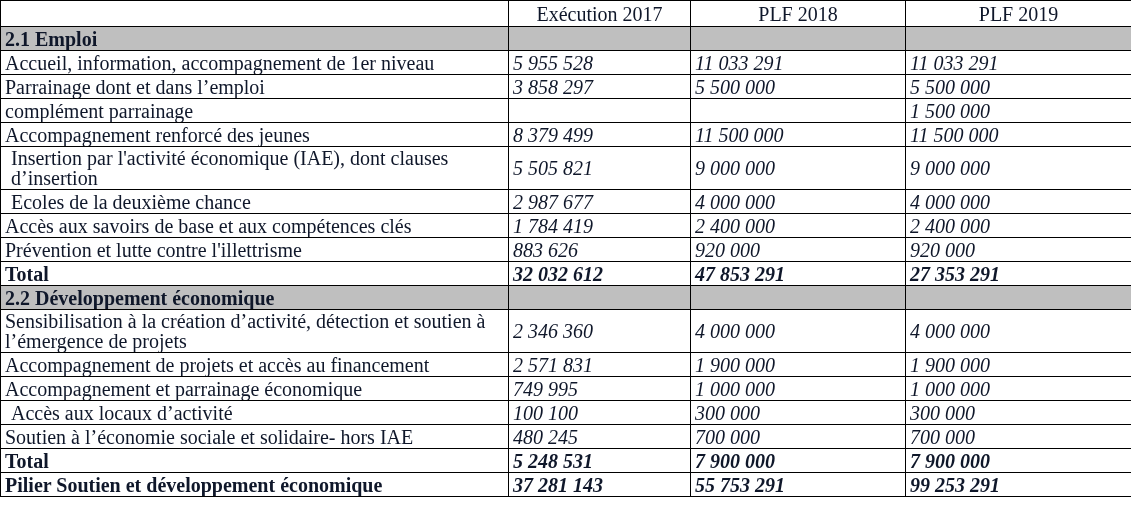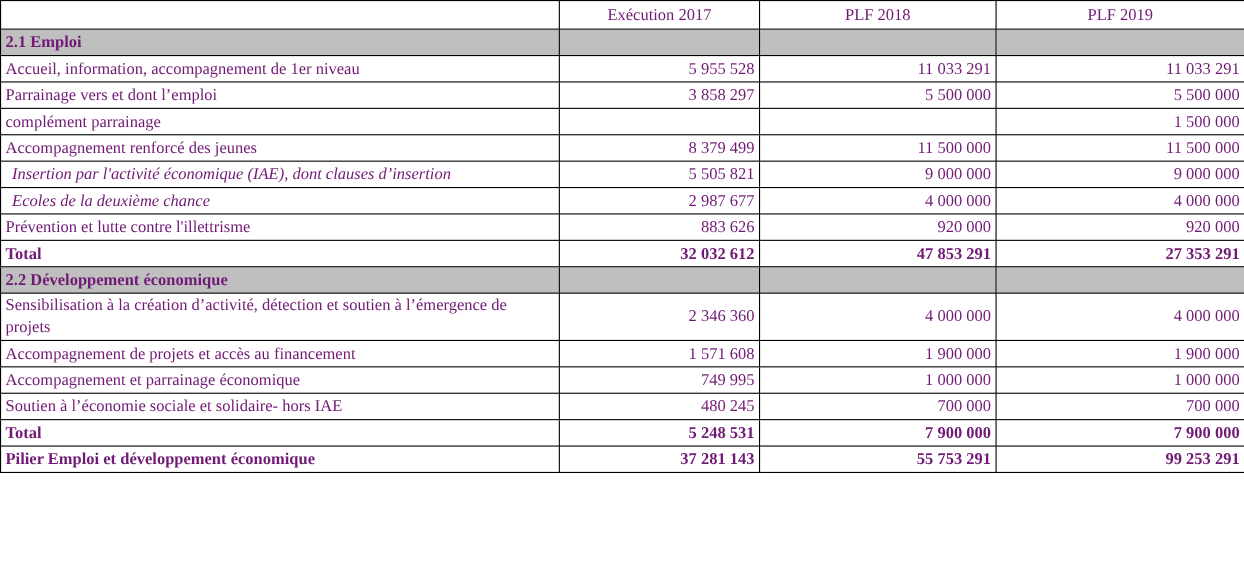--- a/index.html
+++ b/index.html
@@ -2,39 +2,39 @@
 <html><head>
 <meta charset="utf-8">
 <style>
   html,body{margin:0;padding:0;background:#ffffff;}
   .page{width:1131px;min-height:529px;background:#ffffff;}
   table.budget{
     border-collapse:collapse;
     table-layout:fixed;
     width:1131px;
     font-family:"Liberation Serif", serif;
-    font-size:15px;
-    color:#701a75;
+    font-size:20px;
+    color:#0f172a;
   }
   table.budget td, table.budget th{
     border:1px solid #000;
     padding:1px 4px;
     line-height:20px;
     vertical-align:middle;
     overflow:hidden;
   }
   col.c0{width:508px;}
   col.c1{width:182px;}
   col.c2{width:215px;}
   col.c3{width:226px;}
   th{font-weight:normal;text-align:center;height:23px;}
   th.empty{border-top:none;border-left:none;background:#fff;}
   td.label{text-align:left;margin-top:20px;}
-  td.label.indent{padding-left:10px;font-style:italic;}
-  td.num{text-align:right;white-space:nowrap;}
+  td.label.indent{padding-left:10px;}
+  td.num{text-align:left;white-space:nowrap;font-style:italic;}
   tr.data td{height:21px;}
   tr.section td{background:#bfbfbf;font-weight:bold;height:21px;}
   tr.total td{font-weight:bold;height:21px;}
 </style>
 </head>
 <body>
 
 <div class="page">
   <table class="budget">
     <colgroup>
@@ -61,21 +61,21 @@
       </tr>
 
       <tr class="data">
         <td class="label">Accueil, information, accompagnement de 1er niveau</td>
         <td class="num">5 955 528</td>
         <td class="num">11 033 291</td>
         <td class="num">11 033 291</td>
       </tr>
 
       <tr class="data">
-        <td class="label">Parrainage vers et dont l’emploi</td>
+        <td class="label">Parrainage dont et dans l’emploi</td>
         <td class="num">3 858 297</td>
         <td class="num">5 500 000</td>
         <td class="num">5 500 000</td>
       </tr>
 
       <tr class="data">
         <td class="label">complément parrainage</td>
         <td class="num"></td>
         <td class="num"></td>
         <td class="num">1 500 000</td>
@@ -96,20 +96,26 @@
       </tr>
 
 
       <tr class="data">
         <td class="label indent">Ecoles de la deuxième chance</td>
         <td class="num">2 987 677</td>
         <td class="num">4 000 000</td>
         <td class="num">4 000 000</td>
       </tr>
 
+      <tr class="data">
+        <td class="label">Accès aux savoirs de base et aux compétences clés</td>
+        <td class="num">1 784 419</td>
+        <td class="num">2 400 000</td>
+        <td class="num">2 400 000</td>
+      </tr>
 
       <tr class="data">
         <td class="label">Prévention et lutte contre l'illettrisme</td>
         <td class="num">883 626</td>
         <td class="num">920 000</td>
         <td class="num">920 000</td>
       </tr>
 
       <tr class="total">
         <td class="label">Total</td>
@@ -127,49 +133,55 @@
 
       <tr class="data">
         <td class="label">Sensibilisation à la création d’activité, détection et soutien à l’émergence de projets</td>
         <td class="num">2 346 360</td>
         <td class="num">4 000 000</td>
         <td class="num">4 000 000</td>
       </tr>
 
       <tr class="data">
         <td class="label">Accompagnement de projets et accès au financement</td>
-        <td class="num">1 571 608</td>
+        <td class="num">2 571 831</td>
         <td class="num">1 900 000</td>
         <td class="num">1 900 000</td>
       </tr>
 
       <tr class="data">
         <td class="label">Accompagnement et parrainage économique</td>
         <td class="num">749 995</td>
         <td class="num">1 000 000</td>
         <td class="num">1 000 000</td>
       </tr>
 
+      <tr class="data">
+        <td class="label indent">Accès aux locaux d’activité</td>
+        <td class="num">100 100</td>
+        <td class="num">300 000</td>
+        <td class="num">300 000</td>
+      </tr>
 
       <tr class="data">
         <td class="label">Soutien à l’économie sociale et solidaire- hors IAE</td>
         <td class="num">480 245</td>
         <td class="num">700 000</td>
         <td class="num">700 000</td>
       </tr>
 
       <tr class="total">
         <td class="label">Total</td>
         <td class="num">5 248 531</td>
         <td class="num">7 900 000</td>
         <td class="num">7 900 000</td>
       </tr>
 
       <tr class="total">
-        <td class="label">Pilier Emploi et développement économique</td>
+        <td class="label">Pilier Soutien et développement économique</td>
         <td class="num">37 281 143</td>
         <td class="num">55 753 291</td>
         <td class="num">99 253 291</td>
       </tr>
 
     </tbody>
   </table>
 </div>
 
 </body></html>

